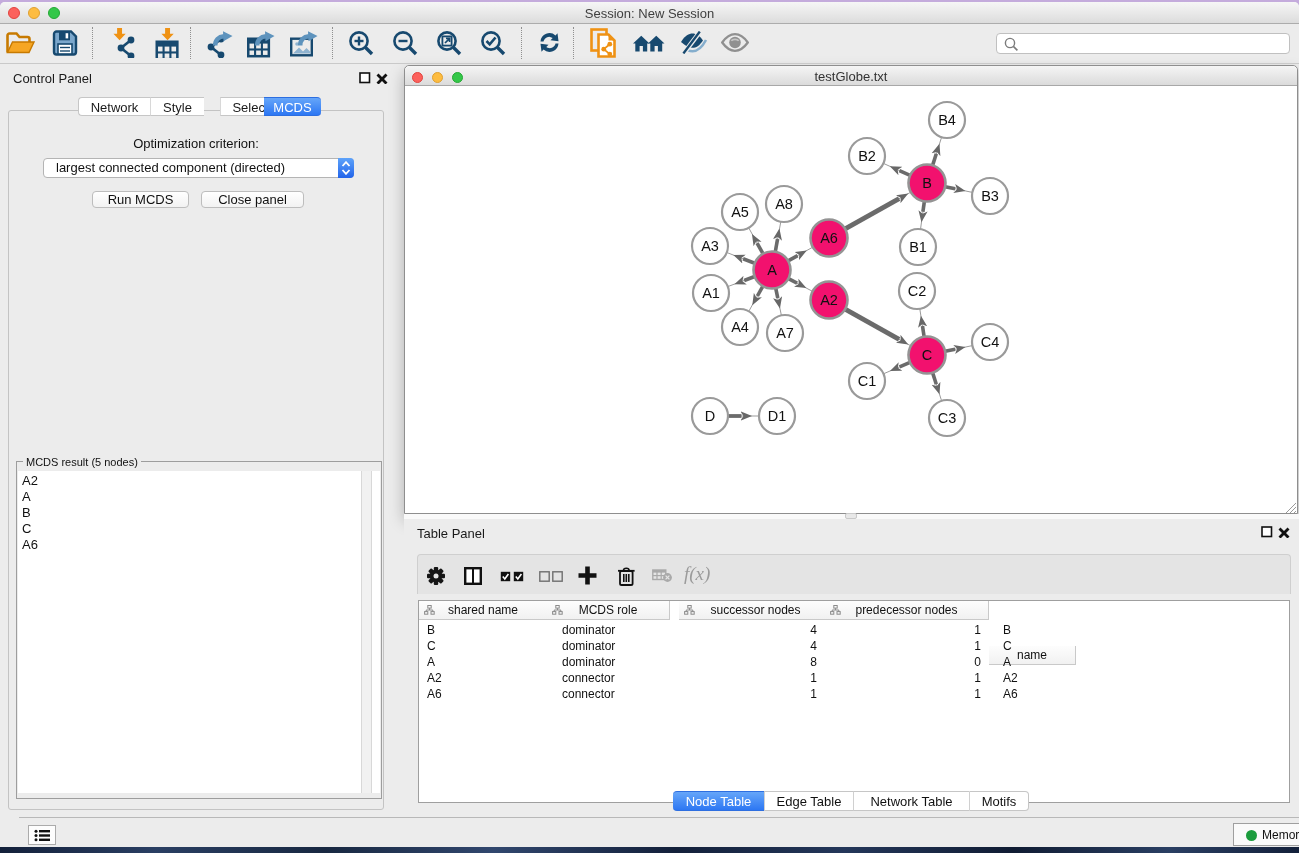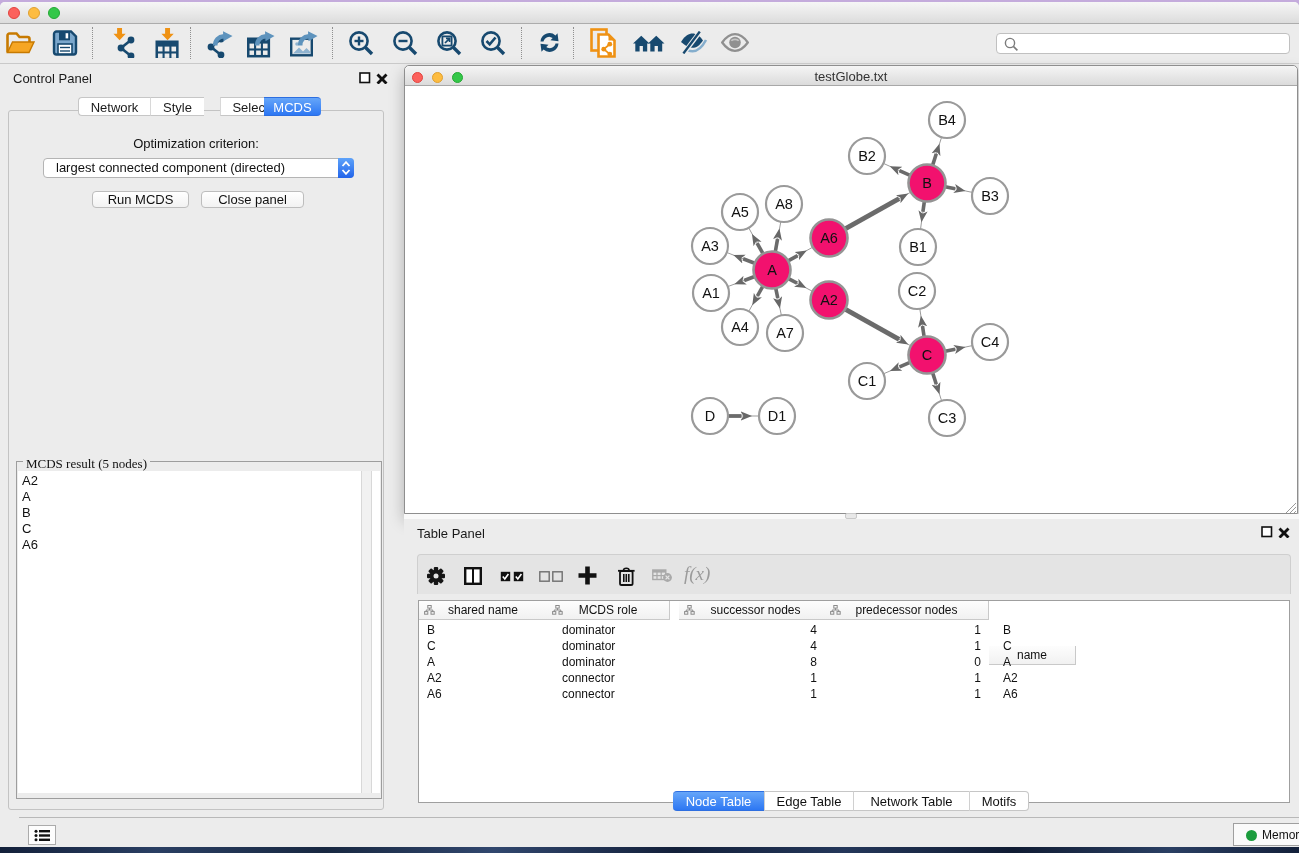--- a/index.html
+++ b/index.html
@@ -28,21 +28,21 @@
 #cpt2{left:150px;width:54px;border-left:1px solid #d8d8d8;}
 #cpt3{left:220px;width:60px;border-left:1px solid #d8d8d8;}
 #cpt4{left:264px;width:57px;border-radius:0 4px 4px 0;background:linear-gradient(#66a6f9,#2d77f3);color:#fff;border-top:1px solid #2d6ee0;border-bottom:1px solid #2d6ee0;text-align:center;}
 #opt-label{left:0;top:73px;width:392px;text-align:center;font-size:13px;color:#111;}
 #dropdown{left:43px;top:95px;width:311px;height:20px;background:#fff;border:1px solid #b4b4b4;border-radius:4px;font-size:13px;color:#111;line-height:18px;padding-left:12px;}
 #dd-btn{left:338px;top:95px;width:16px;height:20px;border-radius:0 4px 4px 0;background:linear-gradient(#5ea3fa,#2264ea);}
 .btn{top:128px;height:17px;background:linear-gradient(#ffffff,#f2f2f2);border:1px solid #bdbdbd;border-radius:4px;font-size:13px;color:#111;text-align:center;line-height:15px;}
 #btn-run{left:92px;width:97px;}
 #btn-close{left:201px;width:103px;}
 #fieldset{left:16px;top:398px;width:366px;height:338px;border:1px solid #9d9d9d;}
-#fs-legend{left:6px;top:-6px;background:#ececec;padding:0 3px;font-size:13px;color:#111;font-family:Liberation Serif, serif;}
+#fs-legend{left:6px;top:-6px;background:#ececec;padding:0 3px;font-size:11px;color:#111;}
 #fs-list{left:1px;top:9px;width:362px;height:322px;padding-top:2px;background:#fff;font-size:13px;color:#111;}
 #fs-list div{padding-left:4px;height:16px;line-height:16px;}
 #fs-scroll{left:344px;top:9px;width:11px;height:322px;background:#f1f1f1;border-left:1px solid #d8d8d8;border-right:1px solid #d8d8d8;}
 
 #netwin{left:404px;top:63px;width:894px;height:449px;background:#fff;border:1px solid #8e8e8e;border-radius:5px 5px 0 0;box-shadow:0 7px 15px rgba(0,0,0,0.26);}
 #net-title{left:0;top:0;width:100%;height:20px;background:linear-gradient(#f5f5f5,#dbdbdb);border-bottom:1px solid #a8a8a8;border-radius:5px 5px 0 0;}
 #netwin .tl{top:6px;width:11px;height:11px;}
 #tbline{left:0;top:61px;width:1299px;height:1px;background:#c9c9c9;z-index:5;}
 #netwin .t1{left:7px;background:#fc615c;border:0.5px solid #e2443f;}
 #netwin .t2{left:27px;background:#fdbc40;border:0.5px solid #e0a030;}
@@ -66,20 +66,21 @@
 #mem-btn{left:1214px;top:5px;width:74px;height:23px;background:#fafafa;border:1px solid #9f9f9f;font-size:12px;color:#111;}
 #mem-dot{left:12px;top:6px;width:11px;height:11px;border-radius:50%;background:#1b9c3d;}
 #mem-txt{left:28px;top:4px;font-size:12px;}
 </style></head>
 <body>
 <div class="abs" id="app">
   <div class="abs" id="titlebar">
     <div class="abs tl t1"></div>
       <div class="abs tl t2"></div>
       <div class="abs tl t3"></div>
+    <div class="abs" id="title-text">Session: New Session</div>
   </div>
   <div class="abs" id="toolbar">
 <svg class="abs ticon" style="left:6px;top:7px" width="29" height="24" viewBox="0 0 29 24">
         <path d="M1.5 21.5 V4.5 a2 2 0 0 1 2-2 h7 l3 3.5 h8 a2 2 0 0 1 2 2 v3" fill="none" stroke="#c77a00" stroke-width="2.6"></path>
         <path d="M1.5 21.5 L6.5 11 h21.5 l-5 10.5 z" fill="#f6a623" stroke="#c77a00" stroke-width="1.4"></path>
       </svg>
 <svg class="abs ticon" style="left:52px;top:6px" width="26" height="26" viewBox="0 0 26 26">
         <path d="M2 4 a2.5 2.5 0 0 1 2.5-2.5 H19 L24 6.5 V22 a2.5 2.5 0 0 1-2.5 2.5 h-17 A2.5 2.5 0 0 1 2 22 z" fill="#7ba7cc" stroke="#17496f" stroke-width="2.4"></path>
         <rect x="7" y="1.8" width="11" height="8.5" fill="#17496f"></rect>
         <rect x="13.6" y="3.2" width="2.6" height="5.2" fill="#fff"></rect>

